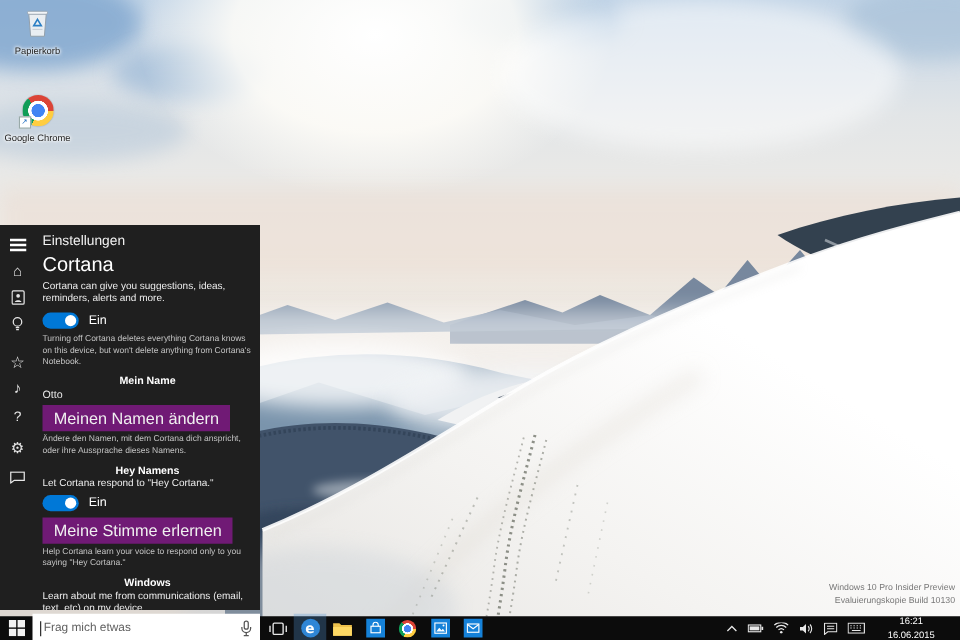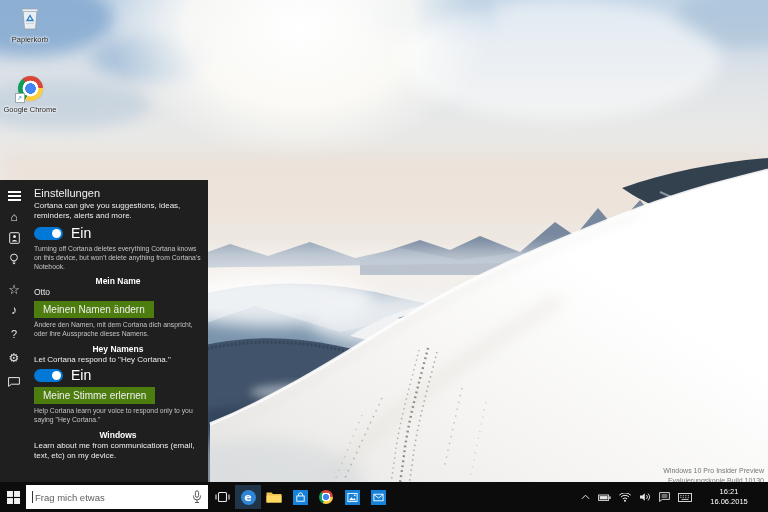--- a/index.html
+++ b/index.html
@@ -32,32 +32,32 @@
   .glyph{font-size:11px;line-height:1;color:#e6e6e6;}
   .menu-bars{display:flex;flex-direction:column;gap:2.5px;width:13px;}
   .menu-bars i{display:block;height:1.6px;background:#fff;}
   .panel-content{position:absolute;left:34px;top:0;width:168px;}
   .p-header{margin-top:7px;font-size:11px;color:#f2f2f2;}
   .p-title{margin-top:5px;font-size:16px;font-weight:400;color:#fff;}
   .p-intro{margin-top:2px;font-size:8px;line-height:1.25;color:#ececec;}
   .toggle-row{margin-top:5px;display:flex;align-items:center;gap:8px;height:14px;}
   .toggle{position:relative;width:29px;height:13px;border-radius:7px;background:#0078d7;}
   .toggle .knob{position:absolute;right:2px;top:2px;width:9px;height:9px;border-radius:50%;background:#fff;}
-  .toggle-label{font-size:14px;color:#fff;}
+  .toggle-label{font-size:10px;color:#fff;}
   .p-note{margin-top:5px;font-size:6.8px;line-height:1.3;color:#c3c3c3;}
   .p-link{margin-top:4px;font-size:8px;line-height:1.25;color:#9a9a9a;}
   .p-bold{margin-top:5px;font-size:8.5px;font-weight:bold;color:#fff;text-align:center;}
   .p-val{margin-top:1px;font-size:8.5px;color:#e8e8e8;}
-  .p-btn{display:inline-block;margin-top:4px;padding:3px 9px;background:#4d7c0f;
-       font-size:10px;color:#f0f0f0;}
+  .p-btn{display:inline-block;margin-top:4px;padding:3px 9px;background:#701a75;
+       font-size:13px;color:#f0f0f0;}
   .p-desc{margin-top:3px;font-size:6.8px;line-height:1.3;color:#c3c3c3;}
   .p-body{margin-top:1px;font-size:8px;line-height:1.25;color:#ececec;}
 
   
-  .taskbar{position:absolute;left:0;bottom:0;width:768px;height:30px;background:#0c0c0c;
+  .taskbar{position:absolute;left:0;bottom:0;width:768px;height:19px;background:#0c0c0c;
        z-index:6;display:flex;align-items:center;}
   .start-btn{width:26px;height:24px;display:flex;align-items:center;justify-content:center;}
   .searchbox{position:relative;width:182px;height:24px;background:#fff;display:flex;align-items:center;}
   .searchbox .caret{width:1px;height:12px;background:#333;margin-left:6px;}
   .searchbox .ph{margin-left:2px;font-size:9.5px;color:#5f5f5f;}
   .searchbox .mic{position:absolute;right:6px;top:5px;}
   .tb-apps{display:flex;align-items:center;height:24px;margin-left:1px;}
   .tb-btn{width:26px;height:24px;display:flex;align-items:center;justify-content:center;}
   .tb-btn.active{background:rgba(82,148,212,.30);}
   .edge-ball{width:15px;height:15px;border-radius:50%;background:#2f86d6;color:#fff;
@@ -219,20 +219,21 @@
       </div>
       <div class="rail-btn" style="top:194px;">
         <svg width="12" height="10" viewBox="0 0 12 10">
           <path d="M0.6 0.6 H11.4 V7.2 H3.4 L0.6 9.4 Z" fill="none" stroke="#e6e6e6" stroke-width="1"></path>
         </svg>
       </div>
     </div>
 
     <div class="panel-content">
       <div class="p-header">Einstellungen</div>
+      <div class="p-title">Cortana</div>
       <div class="p-intro">Cortana can give you suggestions, ideas, reminders, alerts and more.</div>
 
       <div class="toggle-row">
         <span class="toggle">
             <span class="knob"></span>
           </span>
         <span class="toggle-label">Ein</span>
       </div>
 
       <div class="p-note">Turning off Cortana deletes everything Cortana knows on this device, but won't delete anything from Cortana's Notebook.</div>

